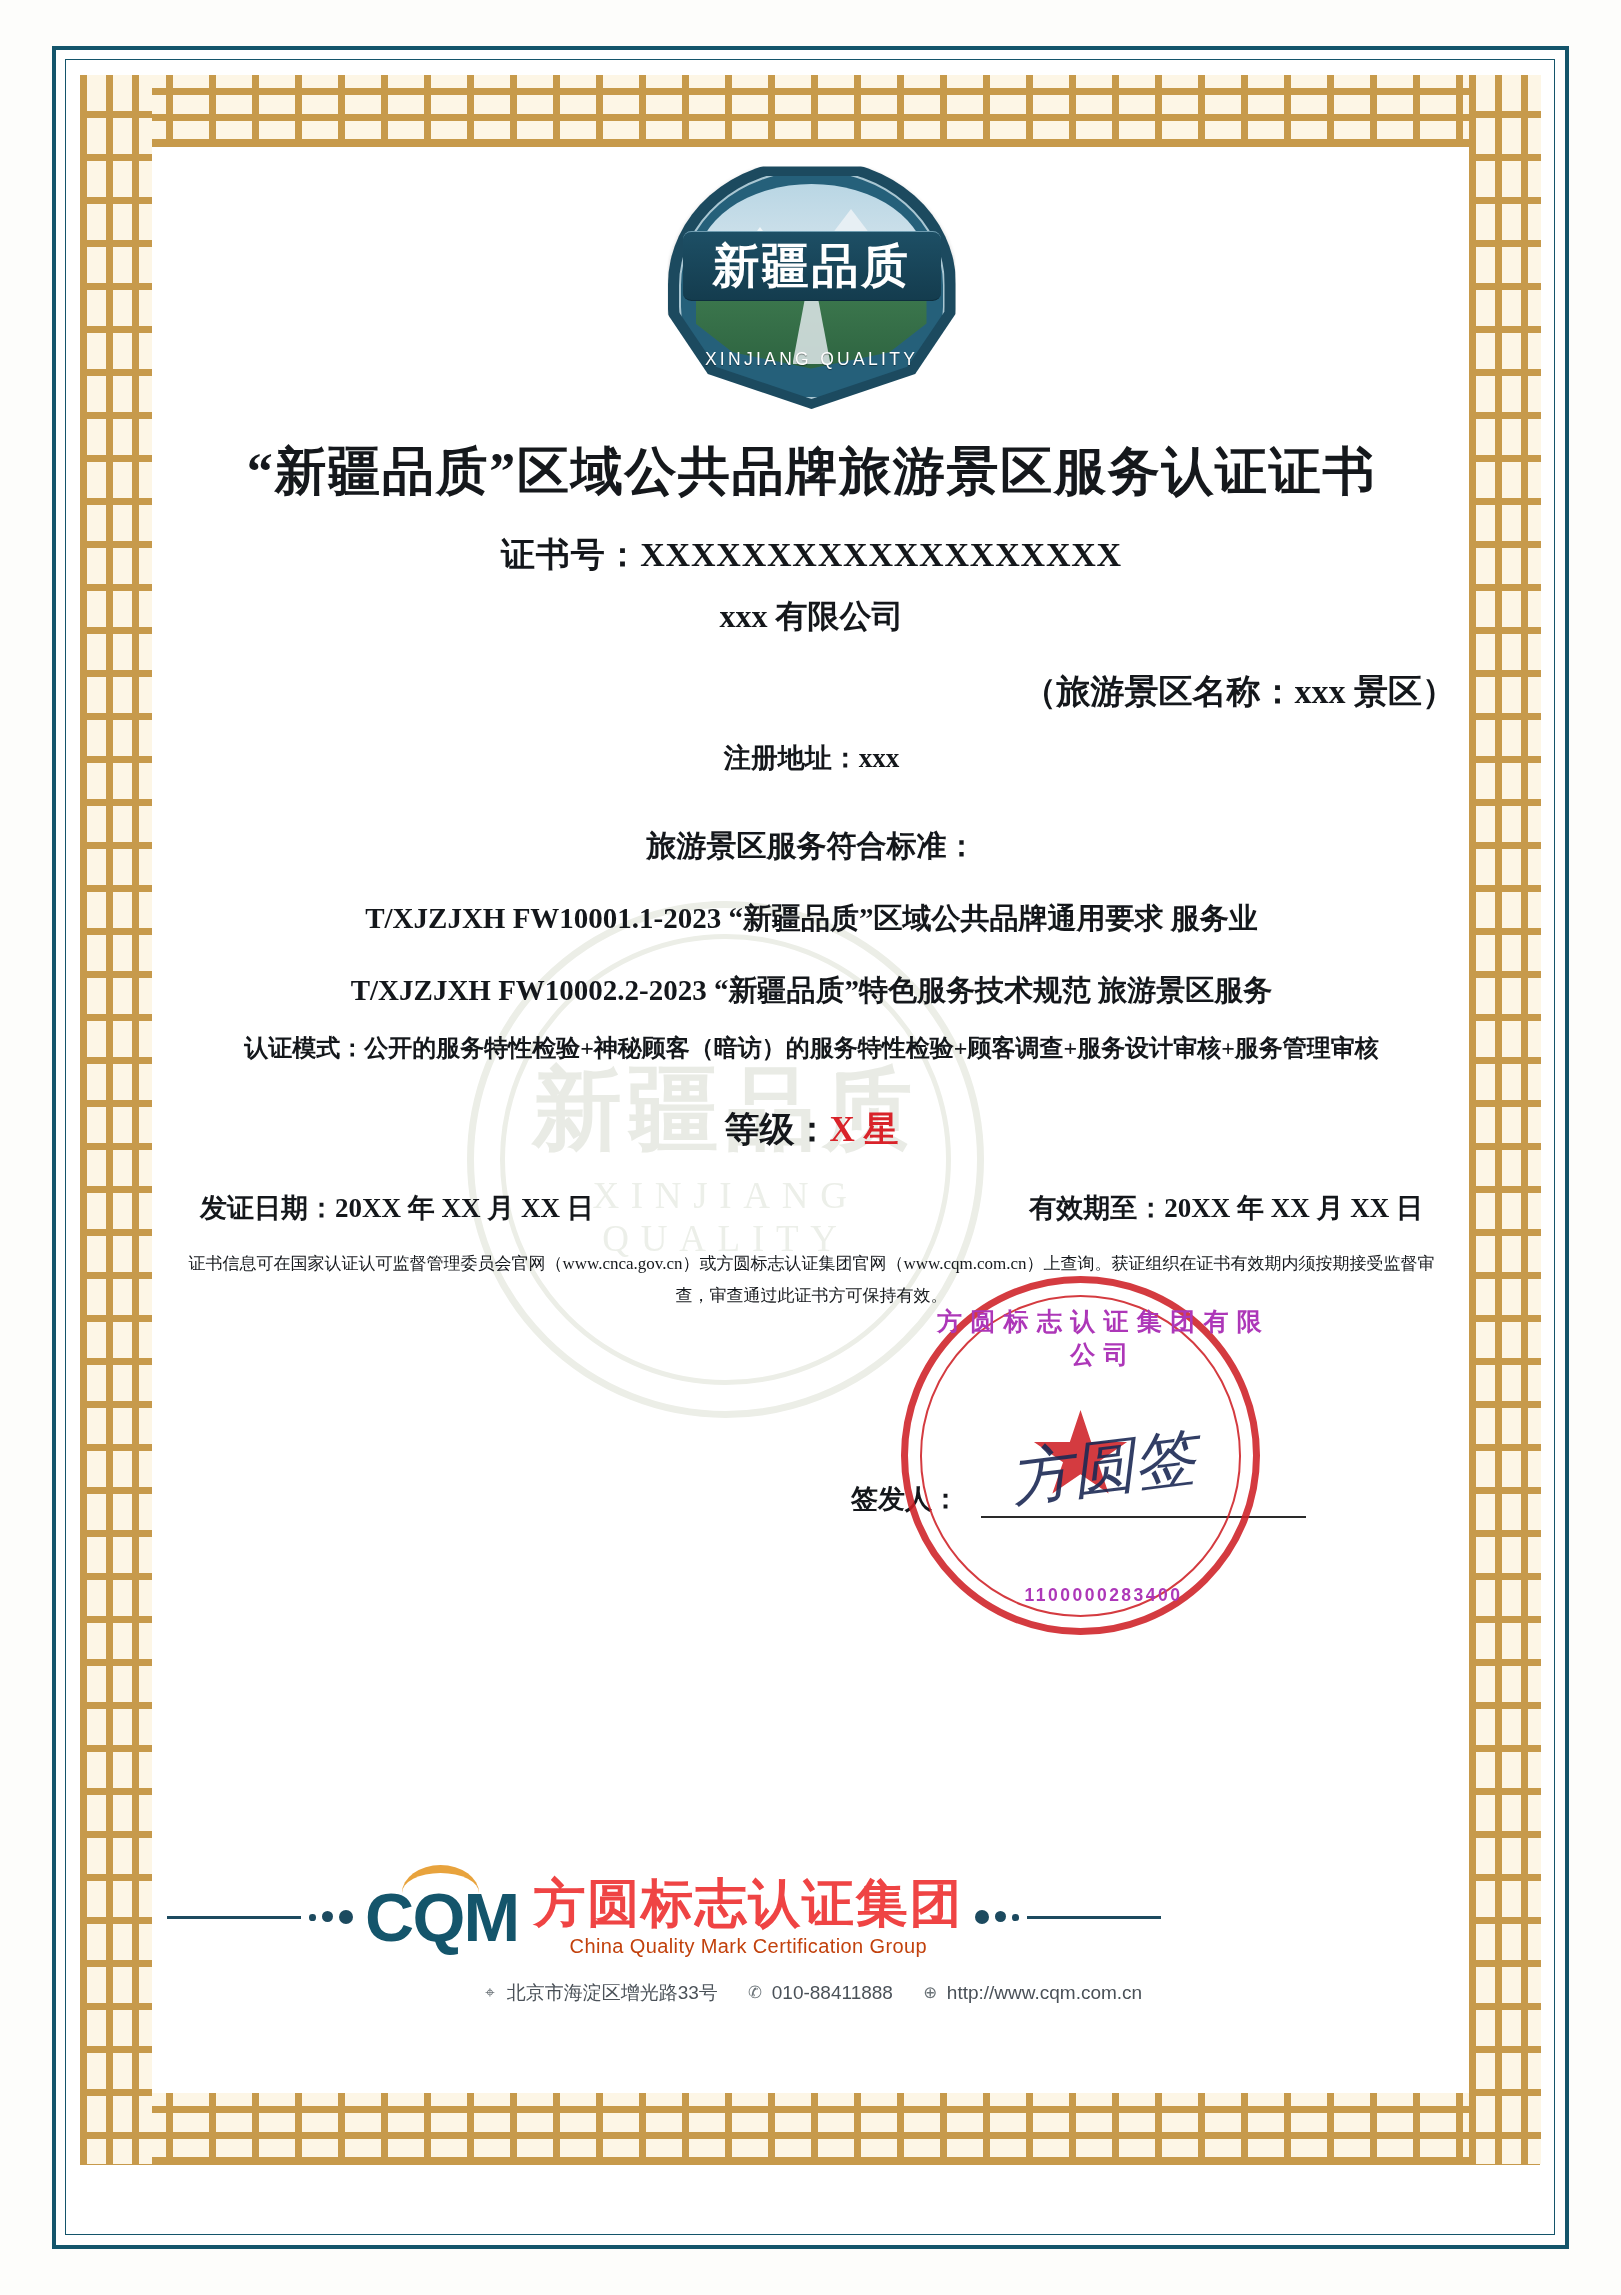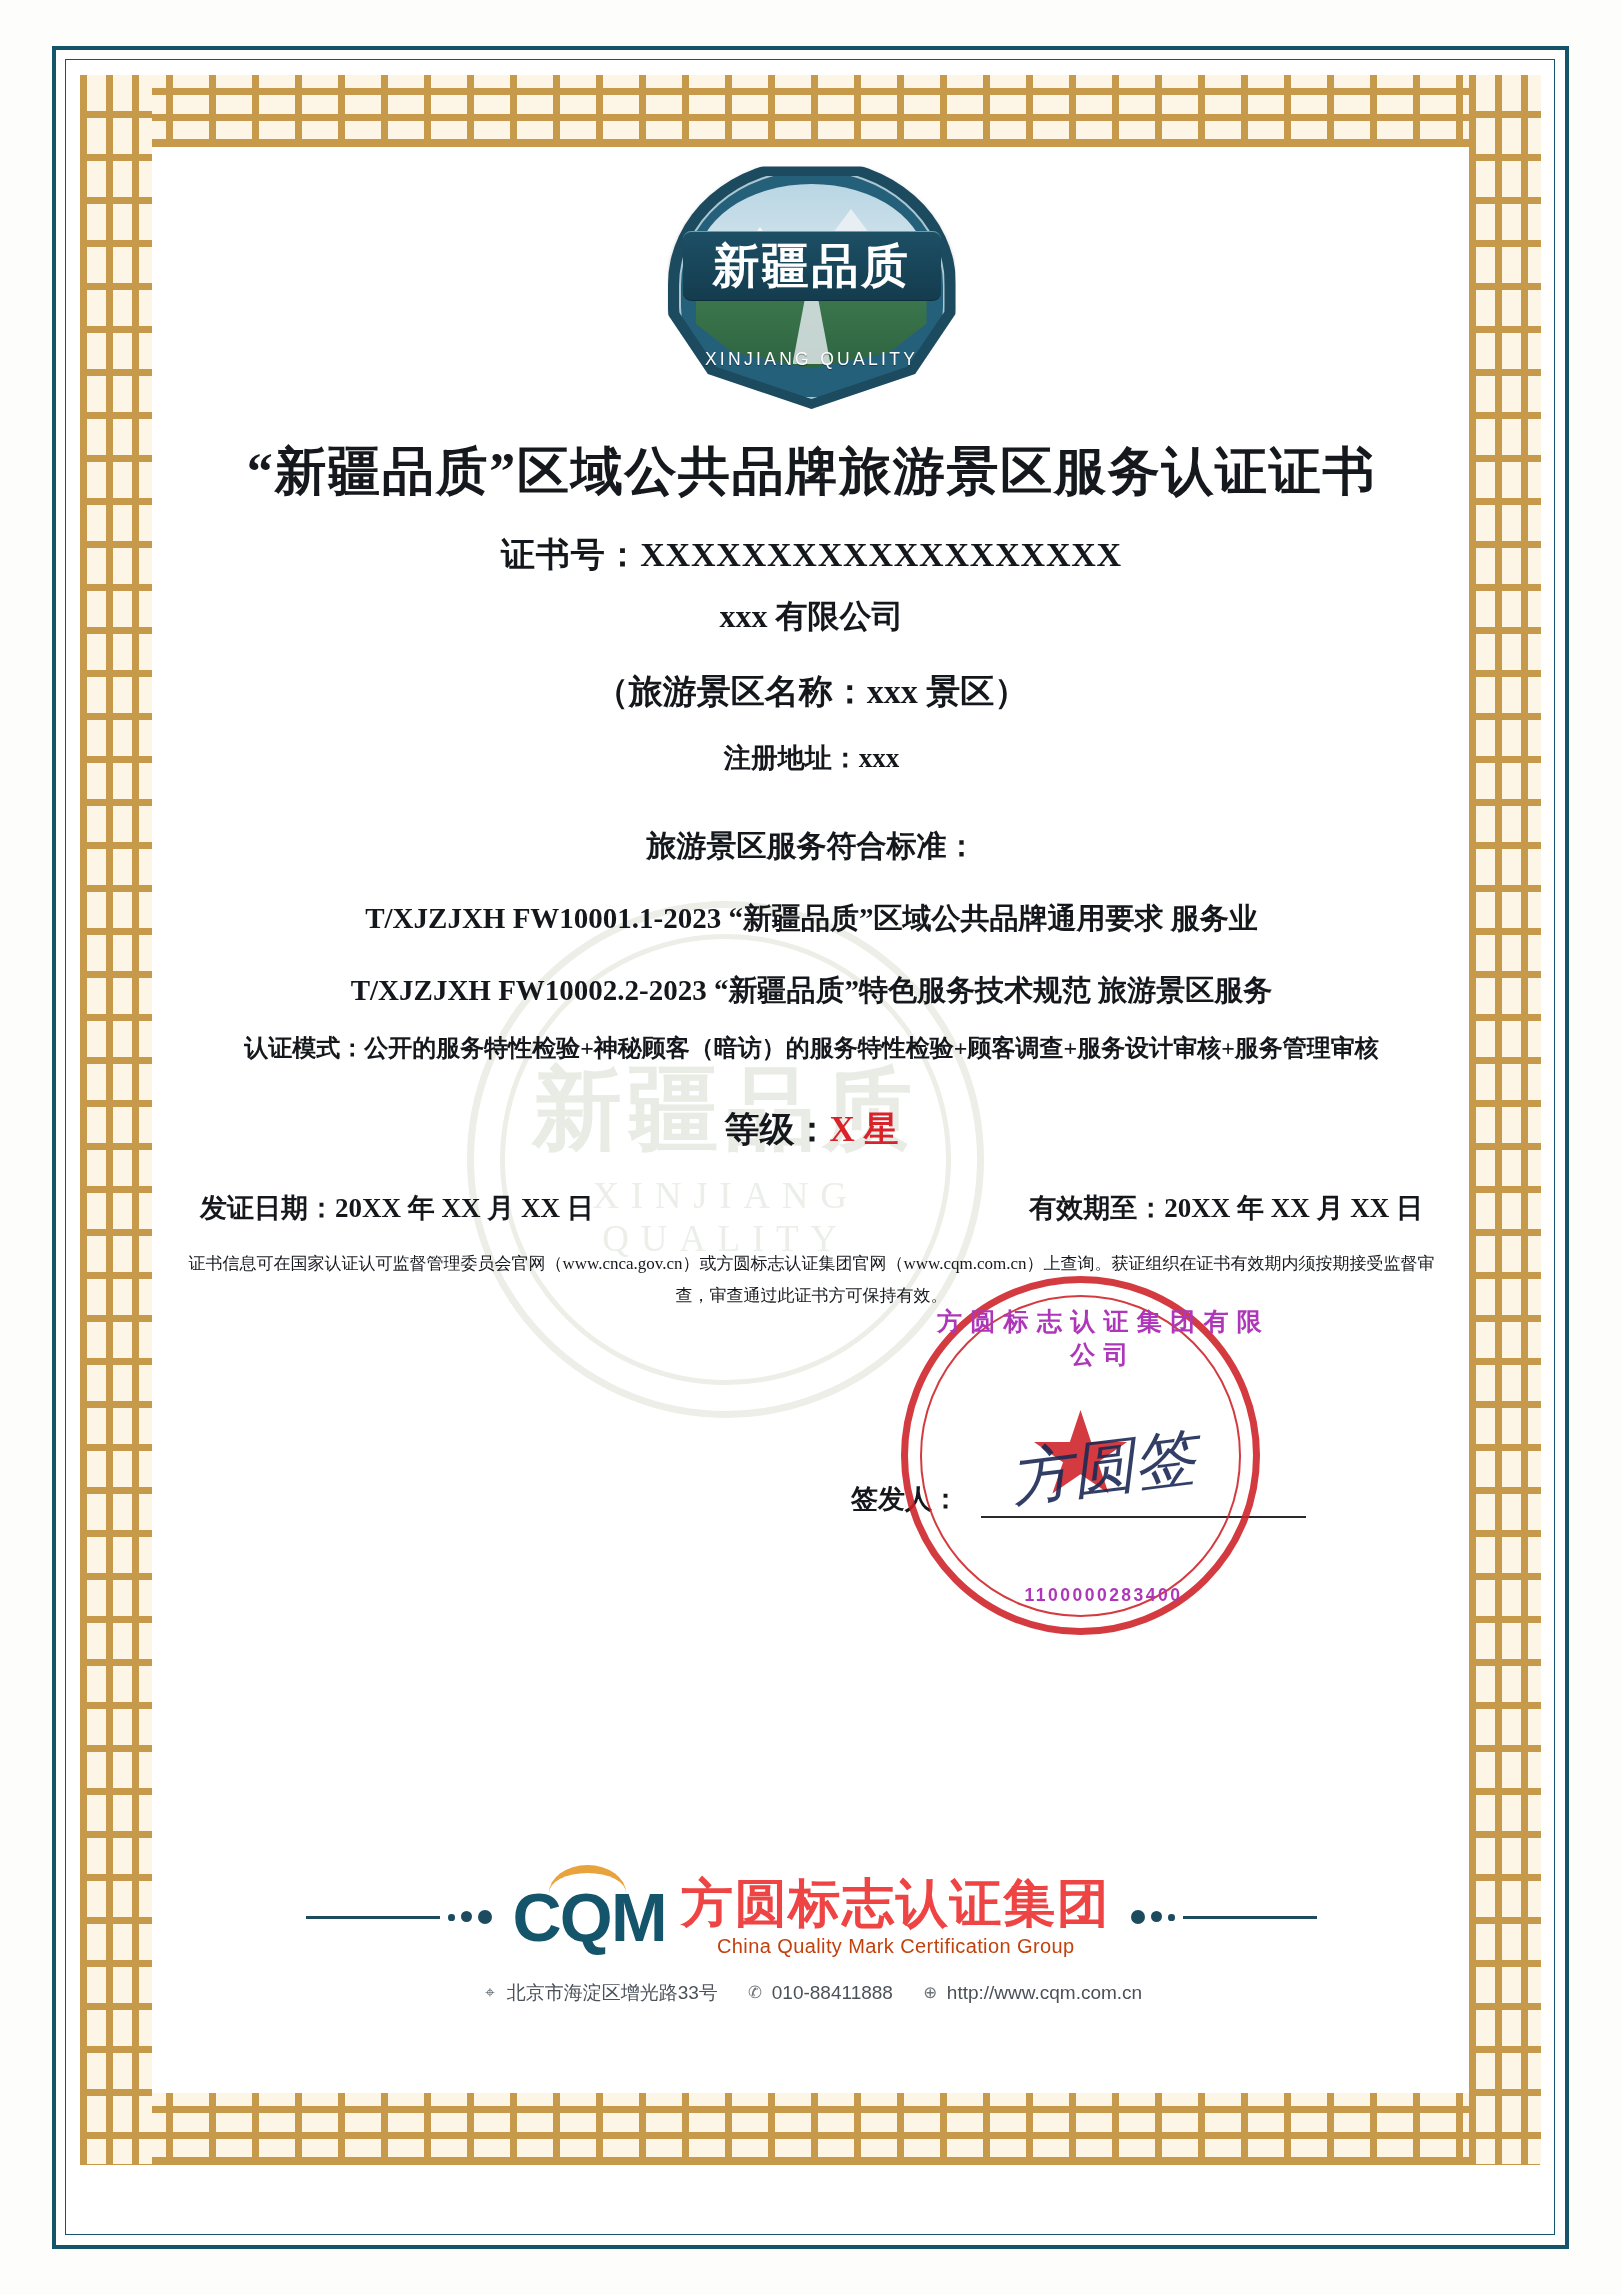--- a/index.html
+++ b/index.html
@@ -221,20 +221,21 @@
   }
   .company {
     position: relative; z-index: 3;
     font-size: 32px; font-weight: bold; color: #14171b;
     margin-top: 16.7px;
   }
   .scenic-name {
     position: relative; z-index: 3;
     font-size: 34px; font-weight: bold; color: #14171b;
     margin-top: 30px;
+    text-align: right;
   }
   .addr {
     position: relative; z-index: 3;
     font-size: 27px; font-weight: bold; color: #14171b;
     margin-top: 25px;
     text-align: center;
   }
   .addr.second { margin-top: 18.4px; }
   .std-head {
     position: relative; z-index: 3;
@@ -341,22 +342,22 @@
 
   
   .footer {
     position: absolute;
     left: 167px; top: 1877px;
     width: 1289px;
     z-index: 3;
     text-align: center;
   }
   .footer-row {
-    display: flex; align-items: center; justify-content: center;
-    gap: 14px;
+    display: flex; align-items: center; justify-content: flex-start;
+    gap: 6px;
   }
   .deco {
     width: 192px; height: 22px;
     position: relative;
   }
   .deco .bar {
     position: absolute; left: 0; top: 9.2px;
     width: 134px; height: 3.3px;
     background: #1c4a5f;
   }

